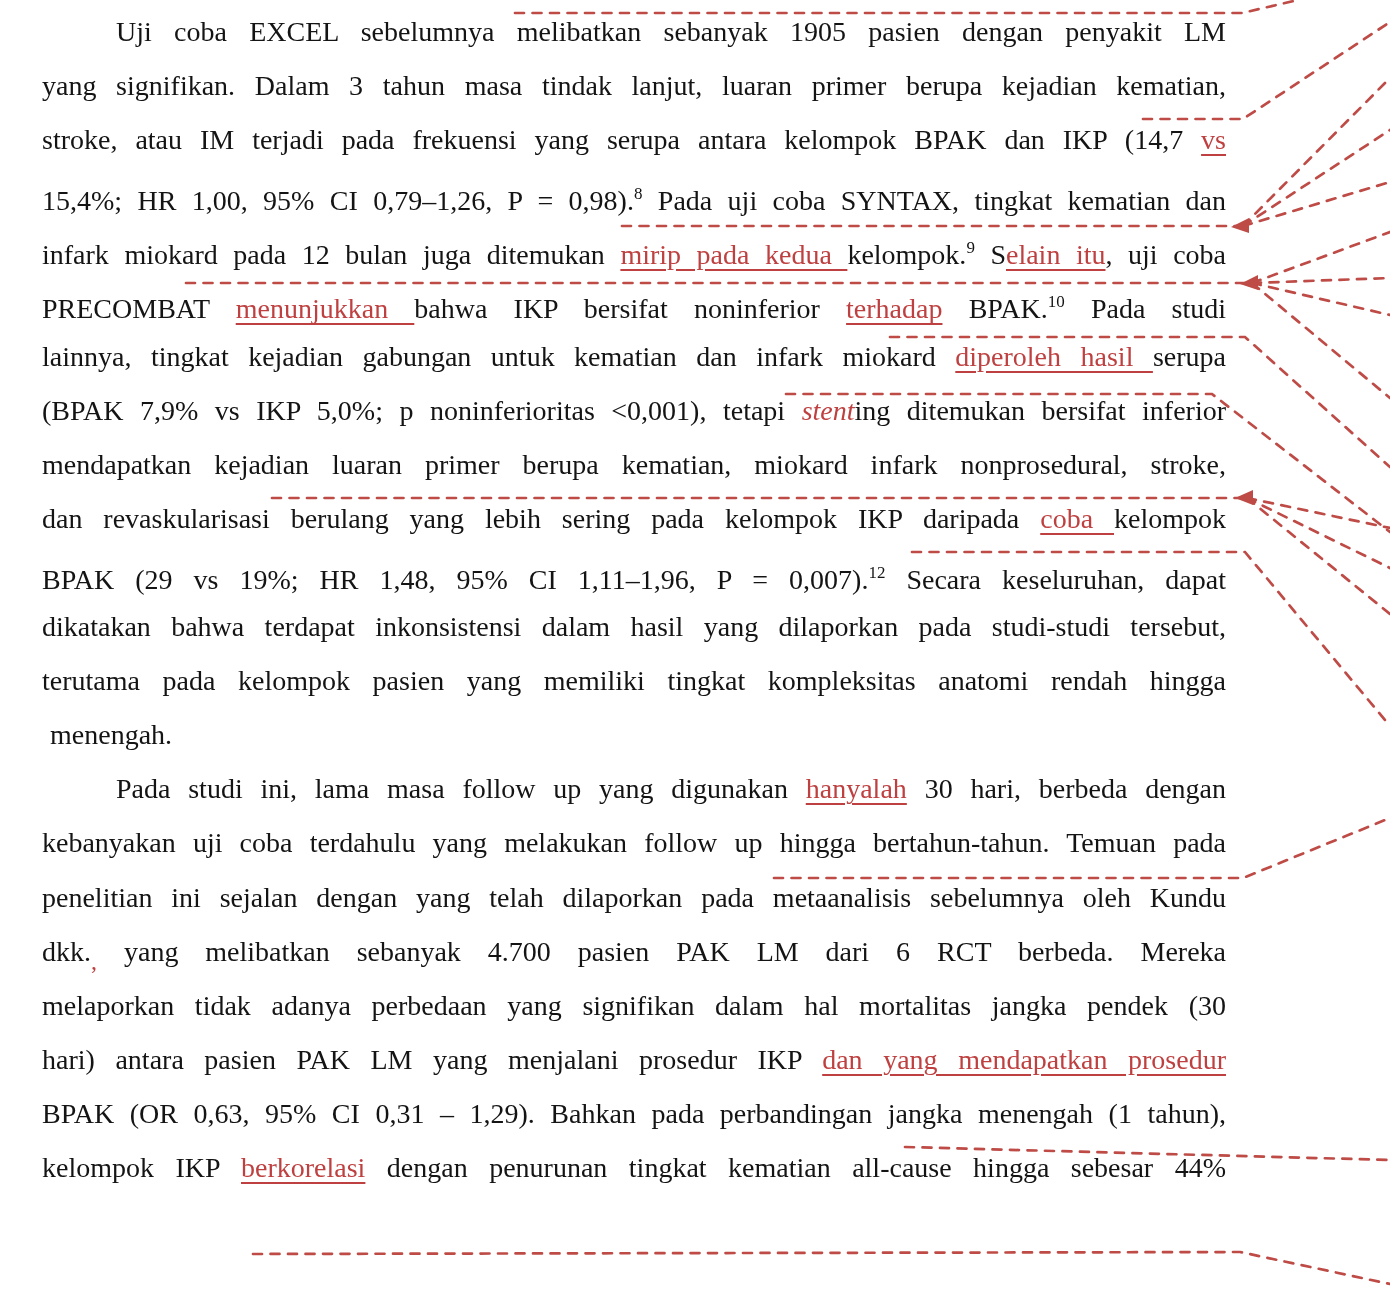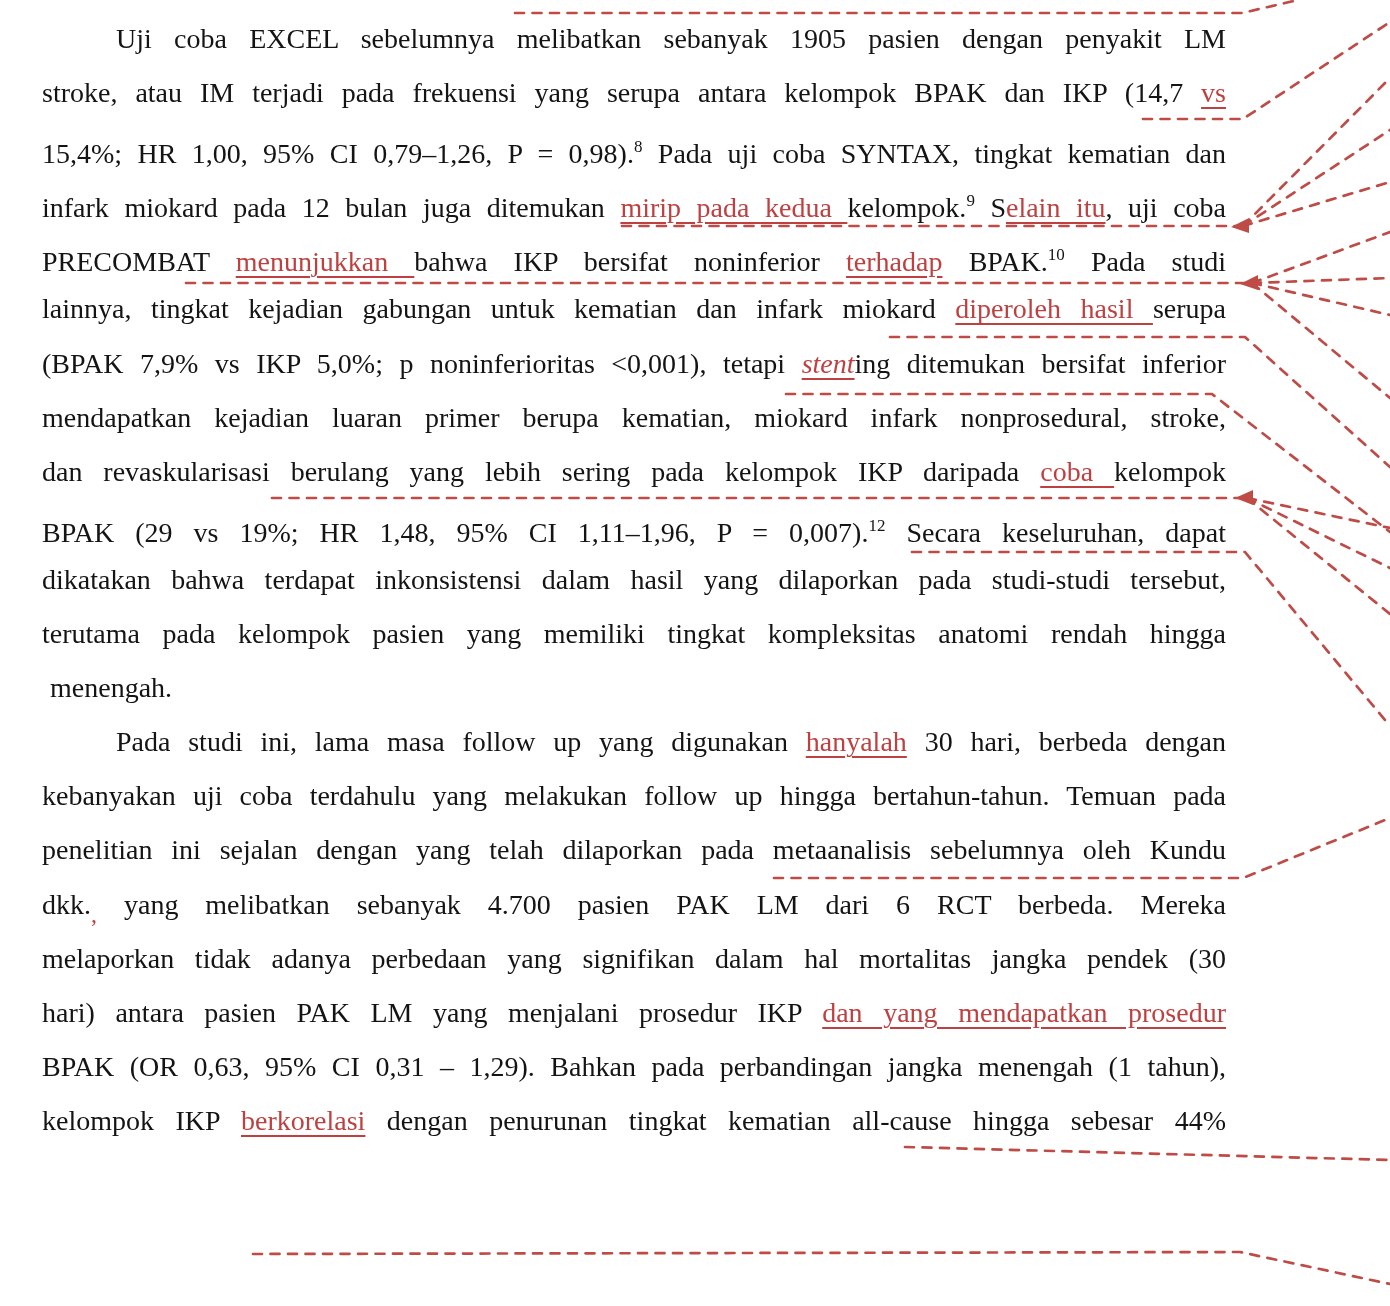--- a/index.html
+++ b/index.html
@@ -2,42 +2,41 @@
 <html style="--text-color: #141414; --ins-color: #bf4040; --connector-color: #be4b46;"><head>
 <meta charset="utf-8">
 <style>
   html,body{margin:0;padding:0;}
   body{
     width:1390px;height:1306px;position:relative;overflow:hidden;
     background:#ffffff;
     font-family:"Liberation Serif","DejaVu Serif",serif;
   }
   #page{
-    position:absolute;left:42px;top:12px;width:1184px;
+    position:absolute;left:42px;top:5px;width:1184px;
     color:var(--text-color,#141414);
     font-size:28px;
   }
   .line{
     height:54.1px;line-height:54.1px;
     text-align:justify;text-align-last:justify;
     white-space:normal;
   }
   .line.no-just{text-align-last:left;margin-left:8px;}
   .line.indent{padding-left:74px;}
   .seg-n{color:var(--text-color,#141414);}
   .seg-i{color:var(--text-color,#141414);}
   .seg-ins{
     color:var(--ins-color,#bf4040);
     text-decoration:underline;
     text-decoration-thickness:2.4px;
     text-underline-offset:5px;
   }
   .seg-insi{
     color:var(--ins-color,#bf4040);font-style:italic;
-    text-decoration:underline;
     text-decoration-thickness:2.4px;
     text-underline-offset:5px;
   }
   .seg-sup{
     color:var(--text-color,#141414);
     font-size:17px;vertical-align:11px;letter-spacing:0;
   }
   .seg-inssub{
     color:var(--ins-color,#bf4040);
     font-size:24px;vertical-align:-8px;
@@ -53,20 +52,21 @@
     stroke-dasharray:9 8.5;
     stroke-linecap:round;
   }
   #connector-overlay polygon{fill:var(--connector-color,#be4b46);}
 </style>
 </head>
 <body style="background: rgb(255, 255, 255);">
 
 <div id="page">
     <div class="line indent"><span class="seg-n">Uji coba EXCEL sebelumnya melibatkan sebanyak 1905 pasien dengan penyakit LM</span></div>
+    <div class="line"><span class="seg-n">yang signifikan. Dalam 3 tahun masa tindak lanjut, luaran primer berupa kejadian kematian,</span></div>
     <div class="line"><span class="seg-n">stroke, atau IM terjadi pada frekuensi yang serupa antara kelompok BPAK dan IKP (14,7 </span><span class="seg-ins">vs</span></div>
     <div class="line"><span class="seg-n">15,4%; HR 1,00, 95% CI 0,79–1,26, P = 0,98).</span><span class="seg-sup">8</span><span class="seg-n"> Pada uji coba SYNTAX, tingkat kematian dan</span></div>
     <div class="line"><span class="seg-n">infark miokard pada 12 bulan juga ditemukan </span><span class="seg-ins">mirip pada kedua </span><span class="seg-n">kelompok.</span><span class="seg-sup">9</span><span class="seg-n"> S</span><span class="seg-ins">elain itu</span><span class="seg-n">, uji coba</span></div>
     <div class="line"><span class="seg-n">PRECOMBAT </span><span class="seg-ins">menunjukkan </span><span class="seg-n">bahwa IKP bersifat noninferior </span><span class="seg-ins">terhadap</span><span class="seg-n"> BPAK.</span><span class="seg-sup">10</span><span class="seg-n"> Pada studi</span></div>
     <div class="line"><span class="seg-n">lainnya, tingkat kejadian gabungan untuk kematian dan infark miokard </span><span class="seg-ins">diperoleh hasil </span><span class="seg-n">serupa</span></div>
     <div class="line"><span class="seg-n">(BPAK 7,9% vs IKP 5,0%; p noninferioritas &lt;0,001), tetapi </span><span class="seg-insi">stent</span><span class="seg-i">ing</span><span class="seg-n"> ditemukan bersifat inferior</span></div>
     <div class="line"><span class="seg-n">mendapatkan kejadian luaran primer berupa kematian, miokard infark nonprosedural, stroke,</span></div>
     <div class="line"><span class="seg-n">dan revaskularisasi berulang yang lebih sering pada kelompok IKP daripada </span><span class="seg-ins">coba </span><span class="seg-n">kelompok</span></div>
     <div class="line"><span class="seg-n">BPAK (29 vs 19%; HR 1,48, 95% CI 1,11–1,96, P = 0,007).</span><span class="seg-sup">12</span><span class="seg-n"> Secara keseluruhan, dapat</span></div>
     <div class="line"><span class="seg-n">dikatakan bahwa terdapat inkonsistensi dalam hasil yang dilaporkan pada studi-studi tersebut,</span></div>

